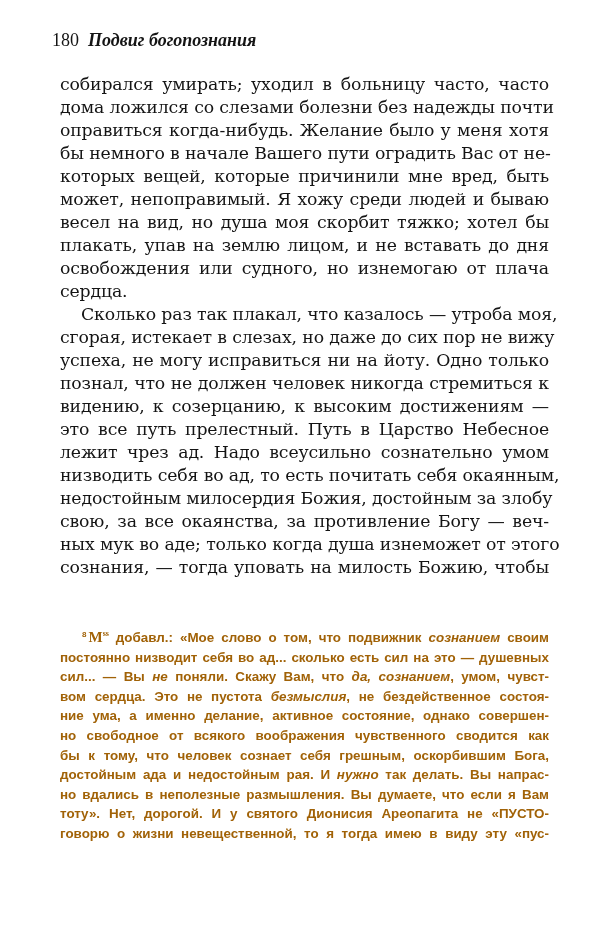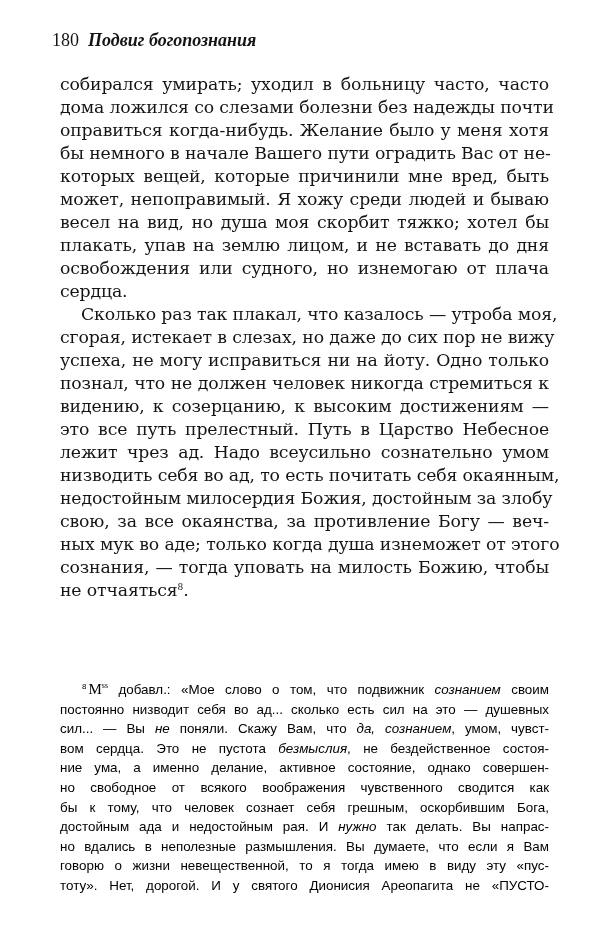--- a/index.html
+++ b/index.html
@@ -62,28 +62,28 @@
     .line.indent {
       padding-left: 21px;
     }
     sup.fnref {
       font-size: 9px;
       vertical-align: 6px;
       line-height: 0;
     }
     .footnote {
       position: absolute;
-      top: 680px;
+      top: 628px;
       left: 52px;
       width: 497px;
       font-family: "Liberation Sans", sans-serif;
       font-size: 13.4px;
       line-height: 19.6px;
-      font-weight: normal;
-      color: #000000;
+      font-weight: bold;
+      color: #a16207;
     }
     .footnote .line {
       height: 19.6px;
     }
     .footnote .first {
       padding-left: 22px;
     }
     .fn-marker {
       font-size: 8px;
       vertical-align: 5px;
@@ -127,28 +127,27 @@
     <span class="line">успеха, не могу исправиться ни на йоту. Одно только</span>
     <span class="line">познал, что не должен человек никогда стремиться к</span>
     <span class="line">видению, к созерцанию, к высоким достижениям —</span>
     <span class="line">это все путь прелестный. Путь в Царство Небесное</span>
     <span class="line">лежит чрез ад. Надо всеусильно сознательно умом</span>
     <span class="line">низводить себя во ад, то есть почитать себя окаянным,</span>
     <span class="line">недостойным милосердия Божия, достойным за злобу</span>
     <span class="line">свою, за все окаянства, за противление Богу — веч-</span>
     <span class="line">ных мук во аде; только когда душа изнеможет от этого</span>
     <span class="line">сознания, — тогда уповать на милость Божию, чтобы</span>
-    <span class="line last">не отчаяться<sup class="fnref">8</sup>.</span>
   </div>
 
 <div class="footnote" id="footnote">
     <span class="line first"><sup class="fn-marker">8</sup><span class="fn-source"><span>M</span><sup>ss</sup></span><span> добавл.: «Мое слово о том, что подвижник </span><em class="fn-em">сознанием</em><span> своим</span></span>
     <span class="line"><span>постоянно низводит себя во ад... сколько есть сил на это — душевных</span></span>
     <span class="line"><span>сил... — Вы </span><em class="fn-em">не</em><span> поняли. Скажу Вам, что </span><em class="fn-em">да, сознанием</em><span>, умом, чувст-</span></span>
     <span class="line"><span>вом сердца. Это не пустота </span><em class="fn-em">безмыслия</em><span>, не бездейственное состоя-</span></span>
     <span class="line"><span>ние ума, а именно делание, активное состояние, однако совершен-</span></span>
     <span class="line"><span>но свободное от всякого воображения чувственного сводится как</span></span>
     <span class="line"><span>бы к тому, что человек сознает себя грешным, оскорбившим Бога,</span></span>
     <span class="line"><span>достойным ада и недостойным рая. И </span><em class="fn-em">нужно</em><span> так делать. Вы напрас-</span></span>
     <span class="line"><span>но вдались в неполезные размышления. Вы думаете, что если я Вам</span></span>
+    <span class="line"><span>тоту». Нет, дорогой. И у святого Дионисия Ареопагита не «ПУСТО-</span></span>
     <span class="line"><span>говорю о жизни невещественной, то я тогда имею в виду эту «пус-</span></span>
-    <span class="line"><span>тоту». Нет, дорогой. И у святого Дионисия Ареопагита не «ПУСТО-</span></span>
   </div>
 
 </body></html>

